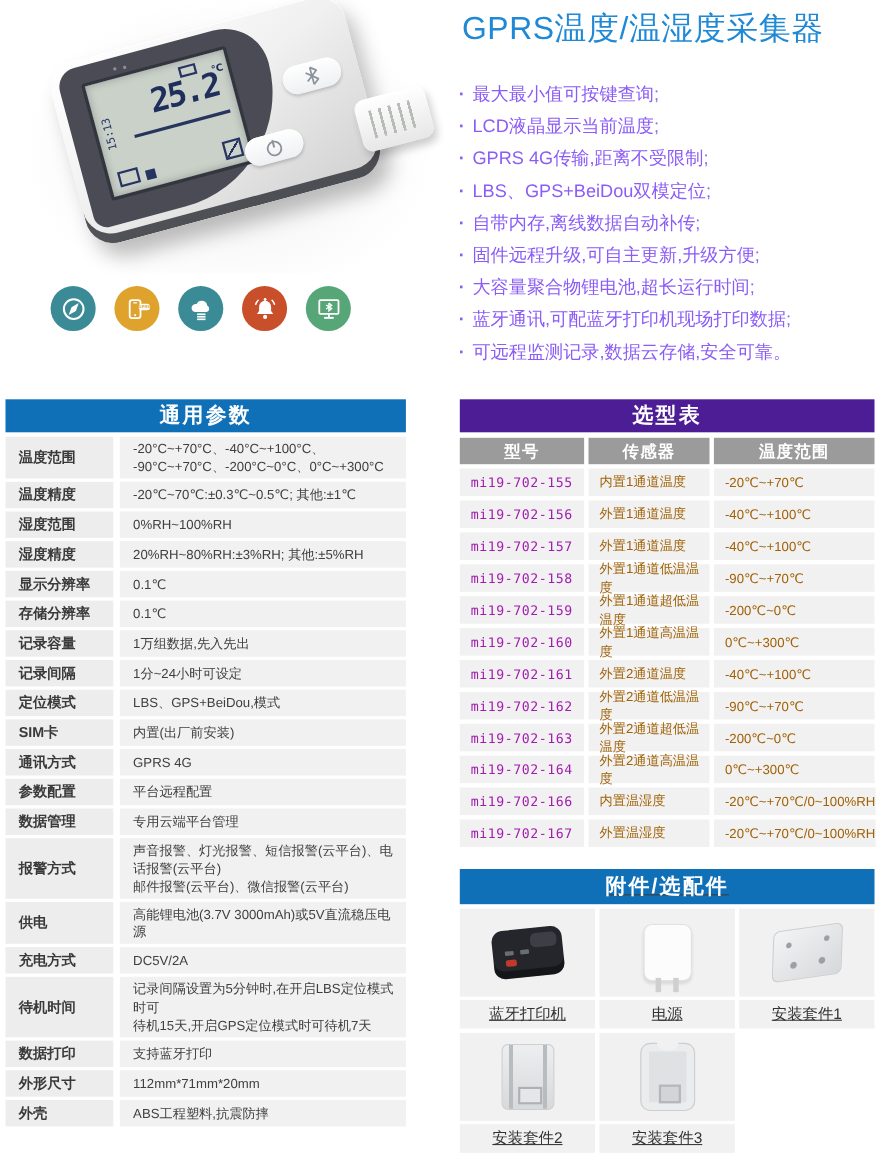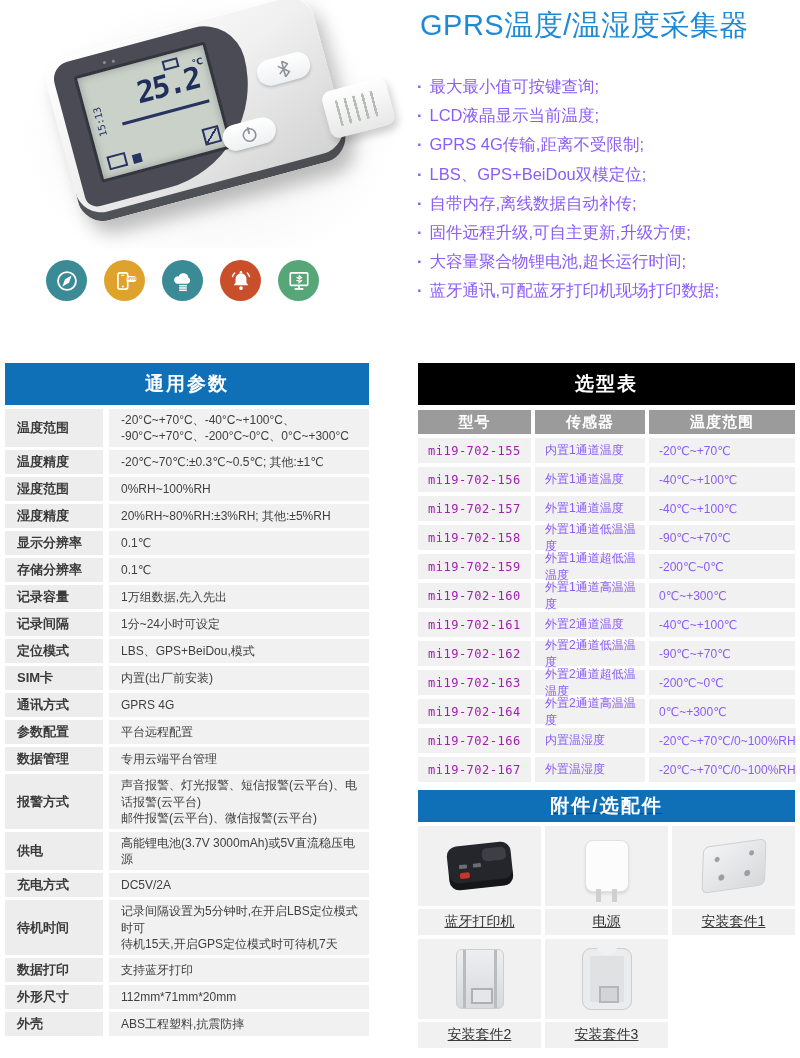--- a/index.html
+++ b/index.html
@@ -48,42 +48,42 @@
     background:linear-gradient(180deg,#ffffff,#e7e7e7);box-shadow:2px 6px 8px rgba(0,0,0,.2);}
   .probe-vents{position:absolute;left:12px;top:11px;right:10px;bottom:11px;
     background:repeating-linear-gradient(90deg,#b7bcb7 0 2.5px,transparent 2.5px 9px);}
 
   
   .icon-row{position:absolute;left:46px;top:260px;display:flex;gap:17px;}
   .ficon{width:41px;height:41px;border-radius:50%;display:flex;align-items:center;justify-content:center;}
   .ficon svg{display:block;}
 
   
-  .sec-header{height:42px;display:flex;align-items:center;justify-content:center;
+  .sec-header{height:30px;display:flex;align-items:center;justify-content:center;
     color:#fff;font-size:19px;font-weight:bold;letter-spacing:2px;}
 
   
   .param-section{position:absolute;left:5px;top:363px;width:364px;}
   .param-rows{margin-top:4px;display:flex;flex-direction:column;gap:3px;}
   .prow{display:flex;gap:6px;min-height:24px;}
   .plabel{width:86px;flex:none;background:#ededed;display:flex;align-items:center;
     padding-left:12px;font-size:13px;font-weight:bold;color:#3a3a3a;}
   .pvalue{flex:1;background:#f1f1f1;display:flex;align-items:center;
     padding:3px 8px 3px 12px;font-size:12px;color:#3f3f3f;white-space:pre-line;line-height:1.35;}
 
   
   .sel-section{position:absolute;left:418px;top:363px;width:377px;}
   .sel-cols{display:flex;gap:4px;margin-top:5px;}
   .sel-col{height:24px;background:#9b9b9b;color:#fff;font-weight:bold;font-size:15px;
     display:flex;align-items:center;justify-content:center;letter-spacing:1px;}
   .w0{width:113px;flex:none;}.w1{width:110px;flex:none;}.w2{flex:1;}
   .sel-rows{margin-top:4px;display:flex;flex-direction:column;gap:4px;}
   .srow{display:flex;gap:4px;}
   .scell{background:#f1f1f1;height:25px;display:flex;align-items:center;
-    padding-left:10px;box-sizing:border-box;font-size:12px;color:#8b5cf6;}
+    padding-left:10px;box-sizing:border-box;font-size:12px;color:#a16207;}
   .scell.model{font-family:"DejaVu Sans Mono",monospace;color:#a21caf;letter-spacing:.5px;}
 
   
   .acc-section{position:absolute;left:418px;top:790px;width:377px;text-decoration:underline;}
   .acc-header{height:32px;}
   .acc-grid{margin-top:4px;display:grid;grid-template-columns:repeat(3,1fr);gap:4px;}
   .acc-cell{display:flex;flex-direction:column;gap:3px;}
   .acc-img{height:80px;background:#f1f1f1;display:flex;align-items:center;justify-content:center;position:relative;}
   .acc-label{height:26px;background:#f1f1f1;display:flex;align-items:center;justify-content:center;
     font-size:14px;color:#333;}
@@ -210,20 +210,21 @@
       <li>LBS、GPS+BeiDou双模定位;</li>
 
       <li>自带内存,离线数据自动补传;</li>
 
       <li>固件远程升级,可自主更新,升级方便;</li>
 
       <li>大容量聚合物锂电池,超长运行时间;</li>
 
       <li>蓝牙通讯,可配蓝牙打印机现场打印数据;</li>
 
+      <li>可远程监测记录,数据云存储,安全可靠。</li>
 
   </ul>
 
   <section class="param-section">
     <div class="sec-header" style="background-color: rgb(15, 112, 184);">通用参数</div>
     <div class="param-rows">
 
         <div class="prow">
           <div class="plabel">温度范围</div>
           <div class="pvalue">-20°C~+70°C、-40°C~+100°C、
@@ -324,21 +325,21 @@
 
         <div class="prow">
           <div class="plabel">外壳</div>
           <div class="pvalue">ABS工程塑料,抗震防摔</div>
         </div>
 
     </div>
   </section>
 
   <section class="sel-section">
-    <div class="sec-header" style="background-color: #000000; text-align: center;">选型表</div>
+    <div class="sec-header" style="background-color: #4c1d95; text-align: center;">选型表</div>
     <div class="sel-cols">
       <div class="sel-col w0">型号</div>
       <div class="sel-col w1">传感器</div>
       <div class="sel-col w2">温度范围</div>
     </div>
     <div class="sel-rows">
 
         <div class="srow">
           <div class="scell model w0">mi19-702-155</div>
           <div class="scell w1">内置1通道温度</div>

